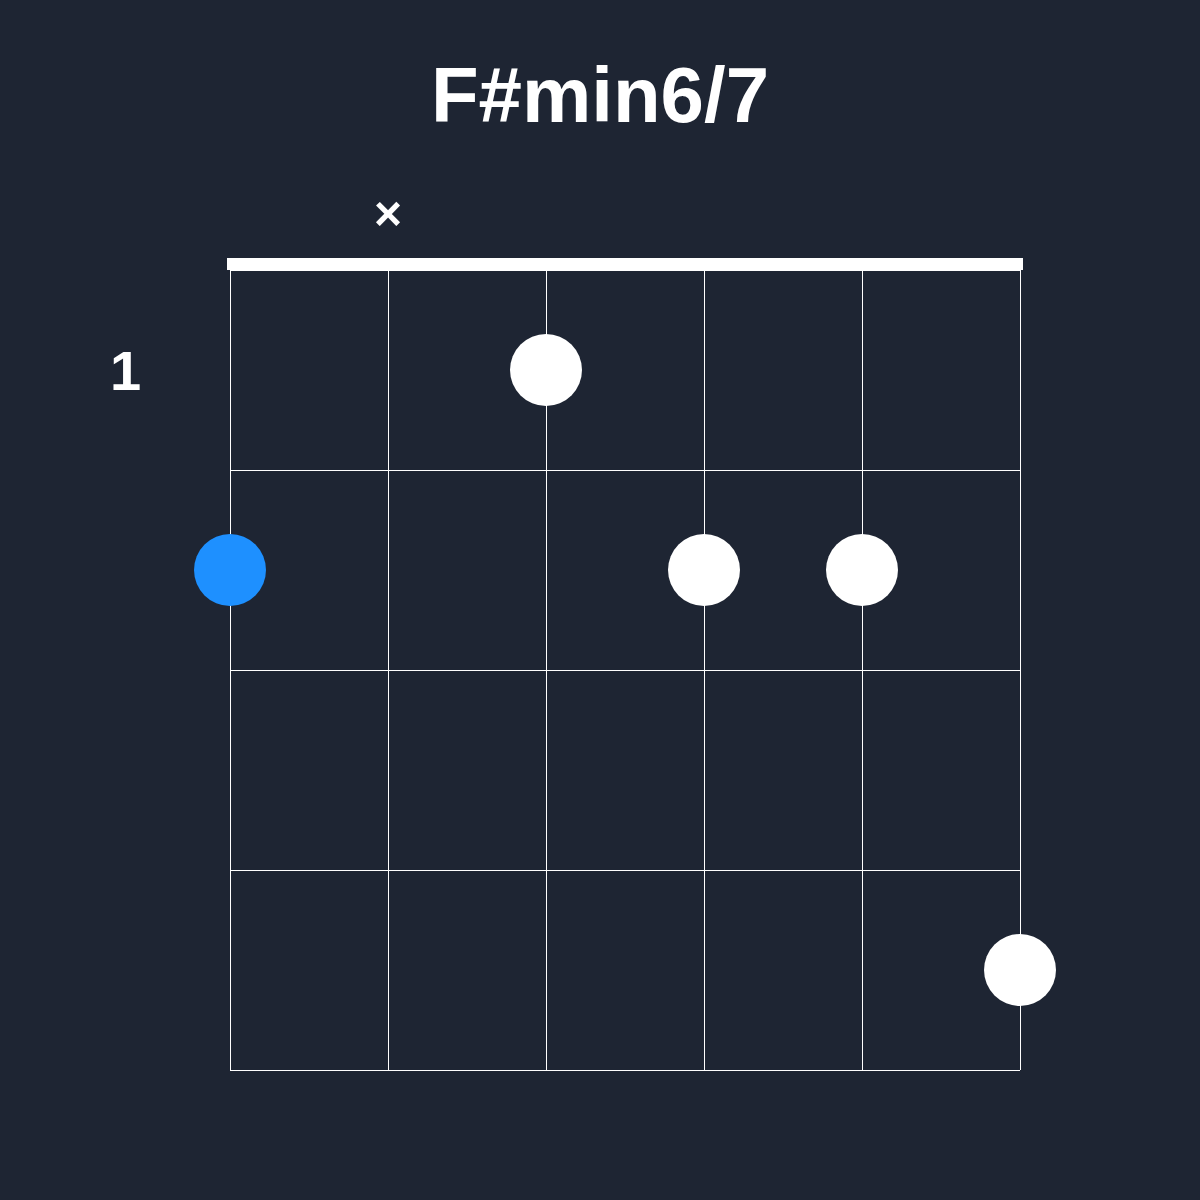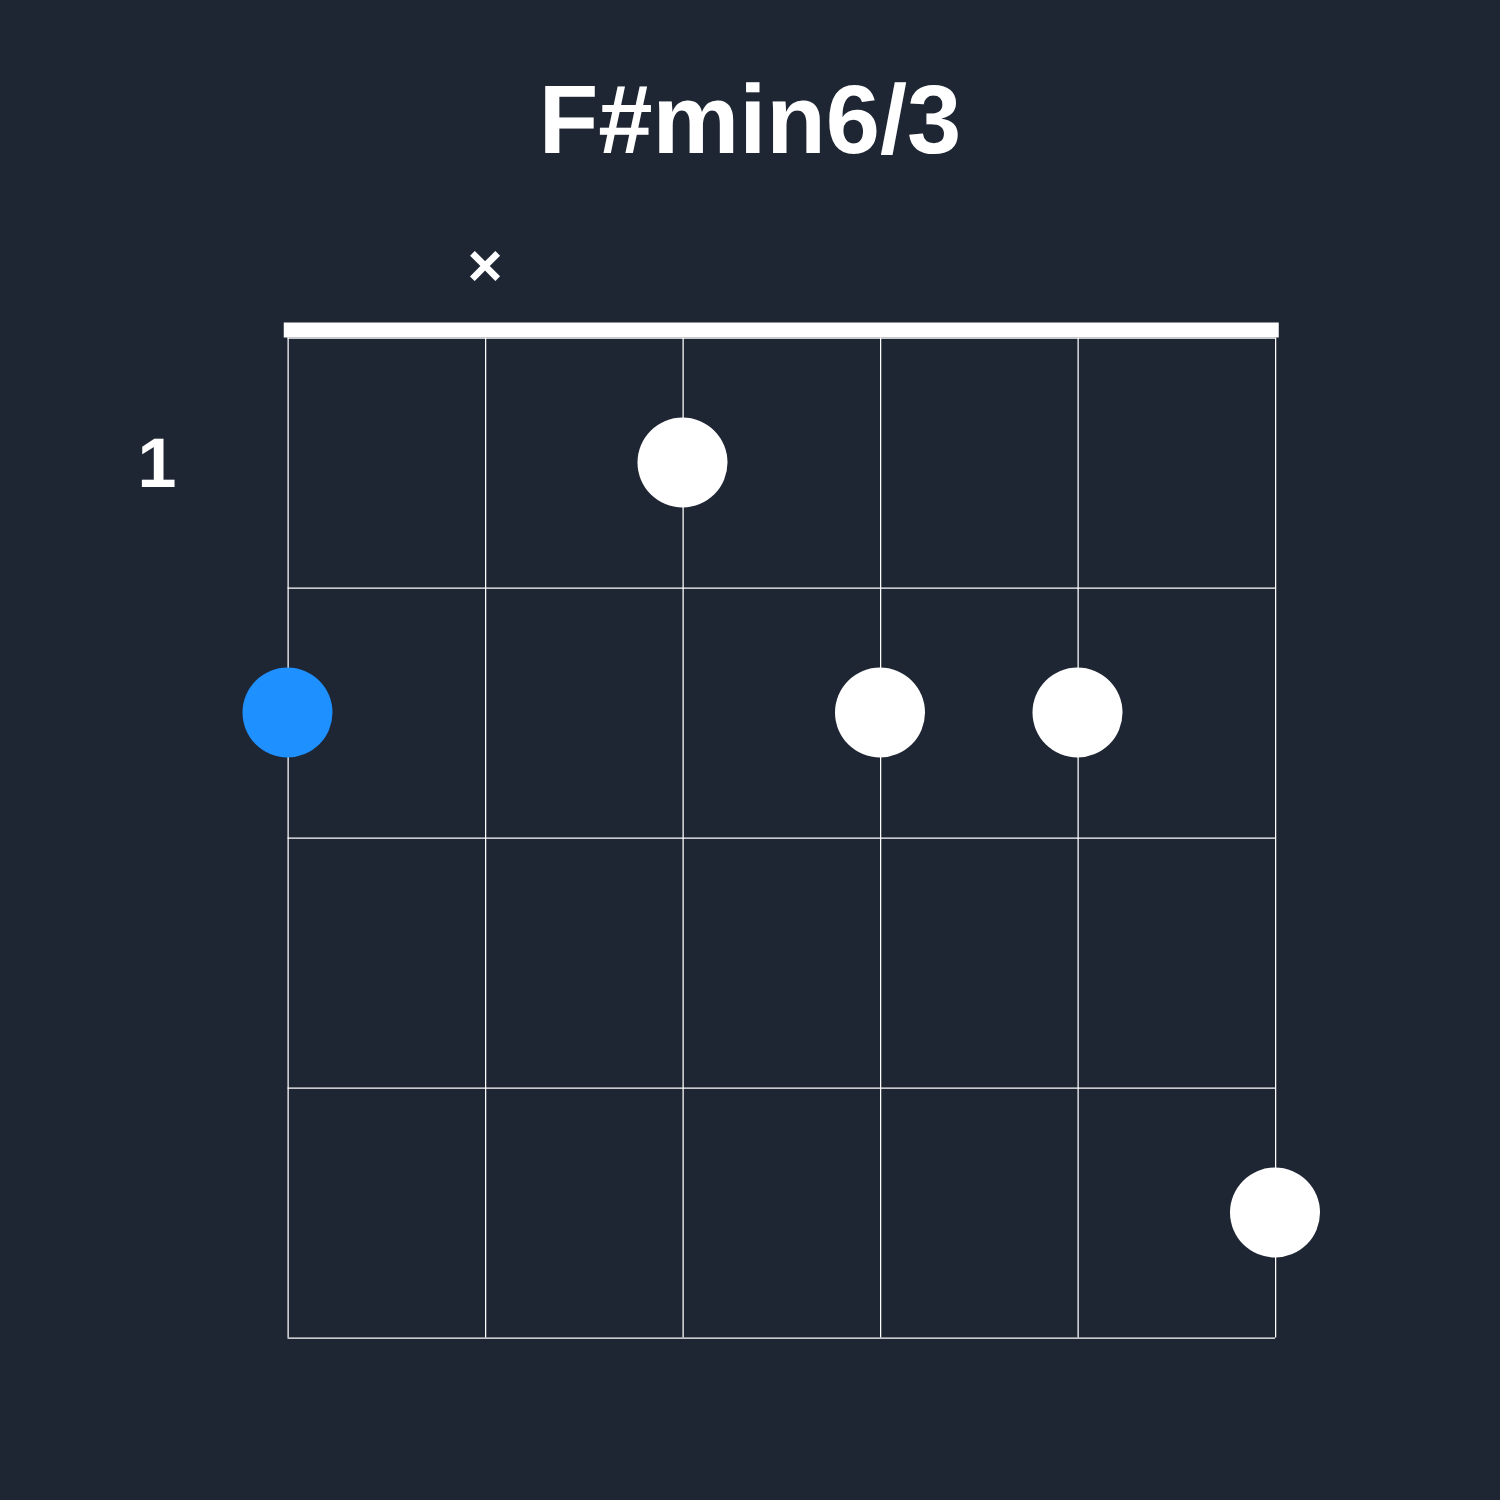--- a/index.html
+++ b/index.html
@@ -56,21 +56,21 @@
       position: absolute;
       border-radius: 50%;
       transform: translate(-50%, -50%);
     }
     .dot.white { background: #ffffff; }
     .dot.root  { background: #1e90ff; }
   </style>
 </head>
 <body>
 
-<div class="title">F#min6/3</div>
+<div class="title">F#min6/7</div>
 
 <div class="diagram" id="diagram">
     <div class="nut" style="left: 227px; top: 258px; width: 796px; height: 12px;"></div>
     <div class="fret-line" style="left: 230px; top: 270px; width: 790px;"></div>
     <div class="fret-line" style="left: 230px; top: 470px; width: 790px;"></div>
     <div class="fret-line" style="left: 230px; top: 670px; width: 790px;"></div>
     <div class="fret-line" style="left: 230px; top: 870px; width: 790px;"></div>
     <div class="fret-line" style="left: 230px; top: 1070px; width: 790px;"></div>
     <div class="string-line" style="left: 230px; top: 270px; height: 800px;"></div>
     <div class="string-line" style="left: 388px; top: 270px; height: 800px;"></div>

